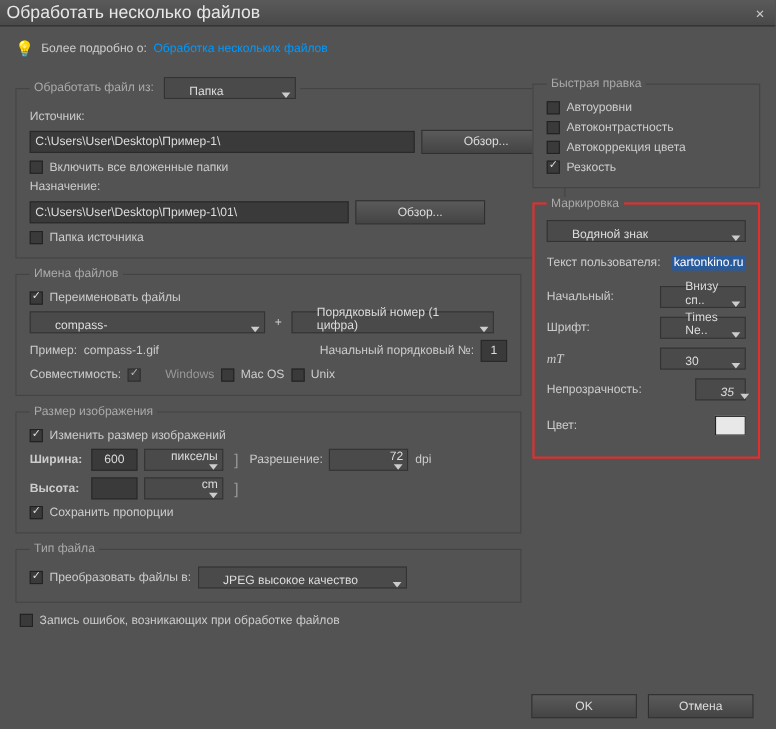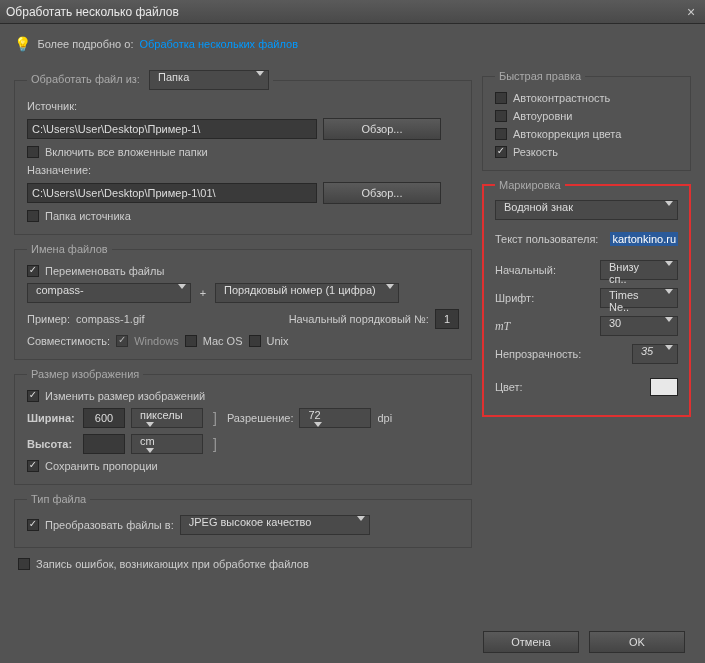--- a/index.html
+++ b/index.html
@@ -1,45 +1,45 @@
 <!DOCTYPE html>
 <html><head>
 <meta charset="utf-8">
 <style>
 * { box-sizing: border-box; margin: 0; padding: 0; font-family: Tahoma, Arial, sans-serif; font-size: 11px; }
 body { background: #535353; color: #ccc; width: 705px; height: 663px; overflow: hidden; }
 .titlebar { background: linear-gradient(to bottom, #5a5a5a, #494949); height: 24px; display: flex; align-items: center; justify-content: space-between; padding: 0 6px; border-bottom: 1px solid #2a2a2a; }
-.titlebar .title { font-size: 12px; color: #e8e8e8; }
+.titlebar .title { font-size: 16px; color: #e8e8e8; }
 .titlebar .close { width: 16px; height: 16px; color: #ccc; text-align: center; line-height: 16px; cursor: pointer; font-size: 14px; }
 .content { padding: 12px 14px; }
 .info { margin-bottom: 18px; display: flex; align-items: center; gap: 6px; }
 .bulb { color: #ffcc44; font-size: 14px; }
 .info a { color: #0099ff; text-decoration: none; }
 .columns { display: flex; gap: 10px; }
 .left { width: 460px; }
 .right { width: 210px; }
 fieldset { border: 1px solid #444; background: #535353; margin-bottom: 8px; padding: 10px 12px 12px 12px; position: relative; }
 legend { color: #aaa; padding: 0 4px; font-size: 11px; background: #535353; }
 .highlight fieldset, fieldset.highlight { border: 2px solid #e03030; padding: 9px 11px 11px 11px; }
 .row { display: flex; align-items: center; margin-bottom: 6px; gap: 6px; }
 .row:last-child { margin-bottom: 0; }
 label { color: #ccc; }
 .lbl-sm { width: 50px; display: inline-block; font-weight: bold; }
 input[type=text], .textbox { background: #3a3a3a; border: 1px solid #282828; color: #ddd; height: 20px; padding: 2px 4px; }
-.select { background: #4a4a4a; border: 1px solid #333; color: #ddd; height: 20px; display: inline-flex; align-items: flex-start; justify-content: space-between; padding: 0 4px 0 8px; cursor: pointer; position: relative; }
+.select { background: #4a4a4a; border: 1px solid #333; color: #ddd; height: 20px; display: inline-flex; align-items: flex-end; justify-content: space-between; padding: 0 4px 0 22px; cursor: pointer; position: relative; }
 .select .arrow { border-left: 4px solid transparent; border-right: 4px solid transparent; border-top: 5px solid #ccc; margin-left: 6px; }
 .select.sel-sm { width: 72px; flex-direction: column; }
 .btn { background: linear-gradient(to bottom,#5a5a5a,#444); border: 1px solid #2f2f2f; color: #ddd; height: 22px; min-width: 100px; text-align: center; line-height: 20px; cursor: pointer; }
 .btn.browse { width: 118px; }
 .checkbox { width: 12px; height: 12px; background: #3a3a3a; border: 1px solid #222; display: inline-flex; align-items: center; justify-content: center; color: #ddd; font-size: 10px; line-height: 1; }
 .checkbox.checked::after { content: "✓"; font-size: 10px; position: relative; top: -1px; }
 .plus { color: #ccc; width: 12px; text-align: center; }
 .link-icon { color: #999; font-size: 14px; padding: 0 4px; }
 .sel-text { background: #2a5a9a; color: #fff; padding: 1px 2px; }
-.muted { color: #999; }
+.muted { color: #999; margin-left: 16px; }
 .footer { display: flex; justify-content: flex-end; gap: 10px; padding: 10px 14px 0 0; position: absolute; bottom: 10px; right: 6px; }
 .log-row { margin-top: 10px; padding-left: 4px; display: flex; align-items: flex-end; gap: 6px; }
 .watermark-label { display: flex; justify-content: space-between; align-items: center; margin-bottom: 8px; }
 .watermark-label label { flex: 1; }
 .wm-field-r { width: 78px; }
 .wm-field-s { width: 46px; font-style: italic; }
 .color-swatch { width: 28px; height: 18px; background: #e8e8e8; border: 1px solid #222; }
 .spacer6 { height: 6px; }
 .fsz-icon { color: #ccc; font-style: italic; font-family: Georgia, serif; font-size: 12px; }
 </style>
@@ -67,21 +67,21 @@
           &nbsp;
           <span class="select" style="width:120px; vertical-align:middle;">
             <span>Папка</span>
               <span class="arrow"></span>
           </span>
         </legend>
         <div class="row">
             <label>Источник:</label>
           </div>
         <div class="row">
-          <input type="text" class="textbox" style="width: 290px;" value="C:\Users\User\Desktop\Пример-1\">
+          <input type="text" class="textbox" style="width: 350px;" value="C:\Users\User\Desktop\Пример-1\">
           <div class="btn browse">Обзор...</div>
         </div>
         <div class="row">
           <span class="checkbox"></span>
           <label>Включить все вложенные папки</label>
         </div>
         <div class="row">
             <label>Назначение:</label>
           </div>
         <div class="row">
@@ -94,21 +94,21 @@
         </div>
       </fieldset>
 
       <fieldset>
         <legend>Имена файлов</legend>
         <div class="row">
           <span class="checkbox checked"></span>
           <label>Переименовать файлы</label>
         </div>
         <div class="row">
-          <span class="select" style="width:164px;">
+          <span class="select" style="width:214px;">
             <span>compass-</span>
               <span class="arrow"></span>
           </span>
           <span class="plus">+</span>
           <span class="select" style="width:184px;">
             <span>Порядковый номер (1 цифра)</span>
               <span class="arrow"></span>
           </span>
         </div>
         <div class="row">
@@ -182,25 +182,25 @@
         <label>Запись ошибок, возникающих при обработке файлов</label>
       </div>
     </div>
 
     <div class="right">
 
       <fieldset>
         <legend>Быстрая правка</legend>
         <div class="row">
             <span class="checkbox"></span>
+            <label>Автоуровни</label>
+          </div>
+        <div class="row">
+            <span class="checkbox"></span>
             <label>Автоконтрастность</label>
-          </div>
-        <div class="row">
-            <span class="checkbox"></span>
-            <label>Автоуровни</label>
           </div>
         <div class="row">
             <span class="checkbox"></span>
             <label>Автокоррекция цвета</label>
           </div>
         <div class="row">
             <span class="checkbox checked"></span>
             <label>Резкость</label>
           </div>
       </fieldset>
@@ -251,15 +251,15 @@
         <div class="watermark-label">
           <label>Цвет:</label>
           <span class="color-swatch"></span>
         </div>
       </fieldset>
     </div>
   </div>
 </div>
 
 <div class="footer">
+  <div class="btn" style="min-width:96px;">OK</div>
   <div class="btn" style="min-width:96px;">Отмена</div>
-  <div class="btn" style="min-width:96px;">OK</div>
 </div>
 
 </body></html>

